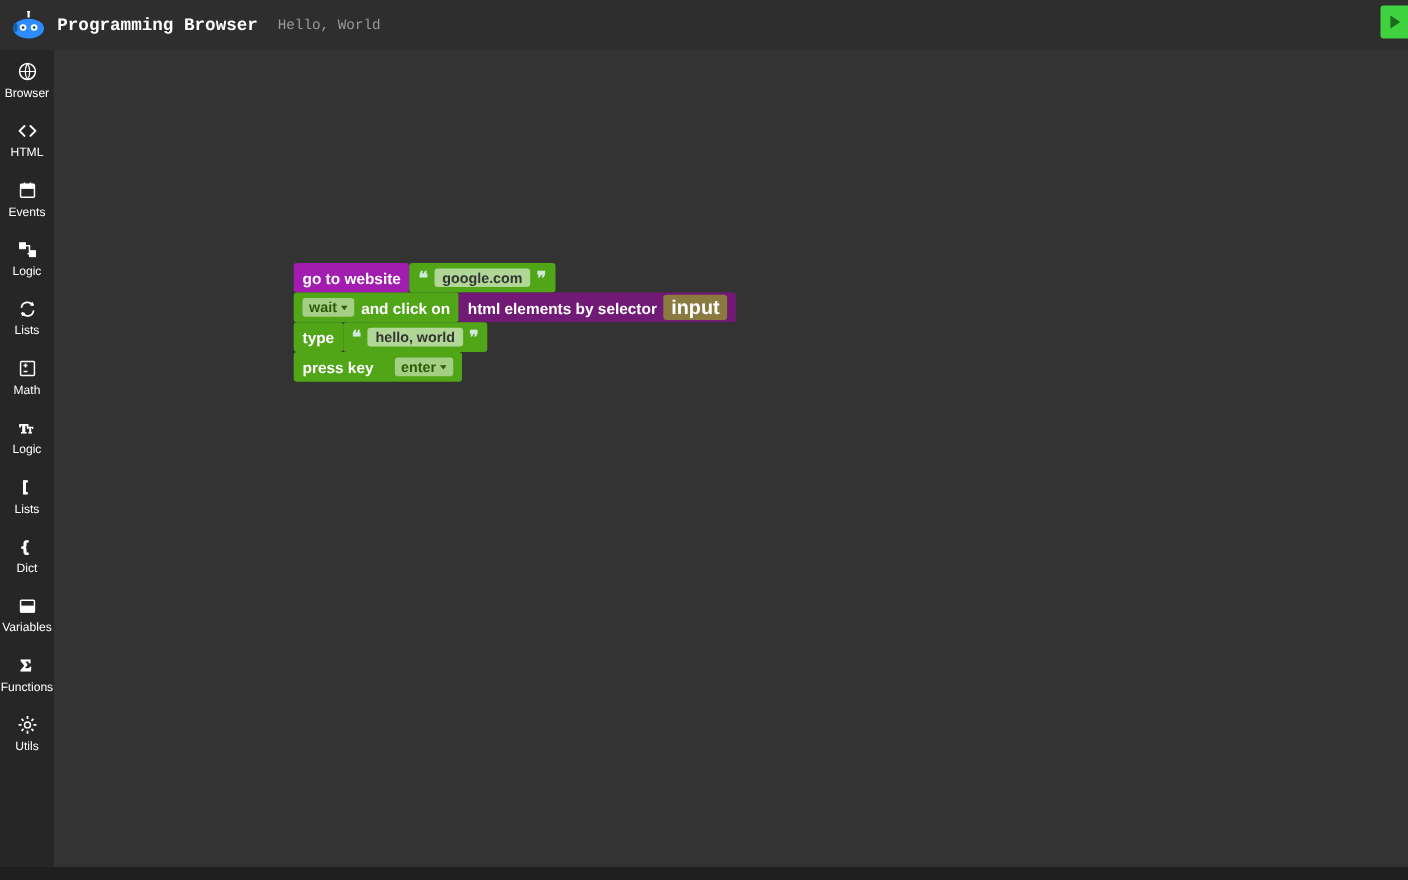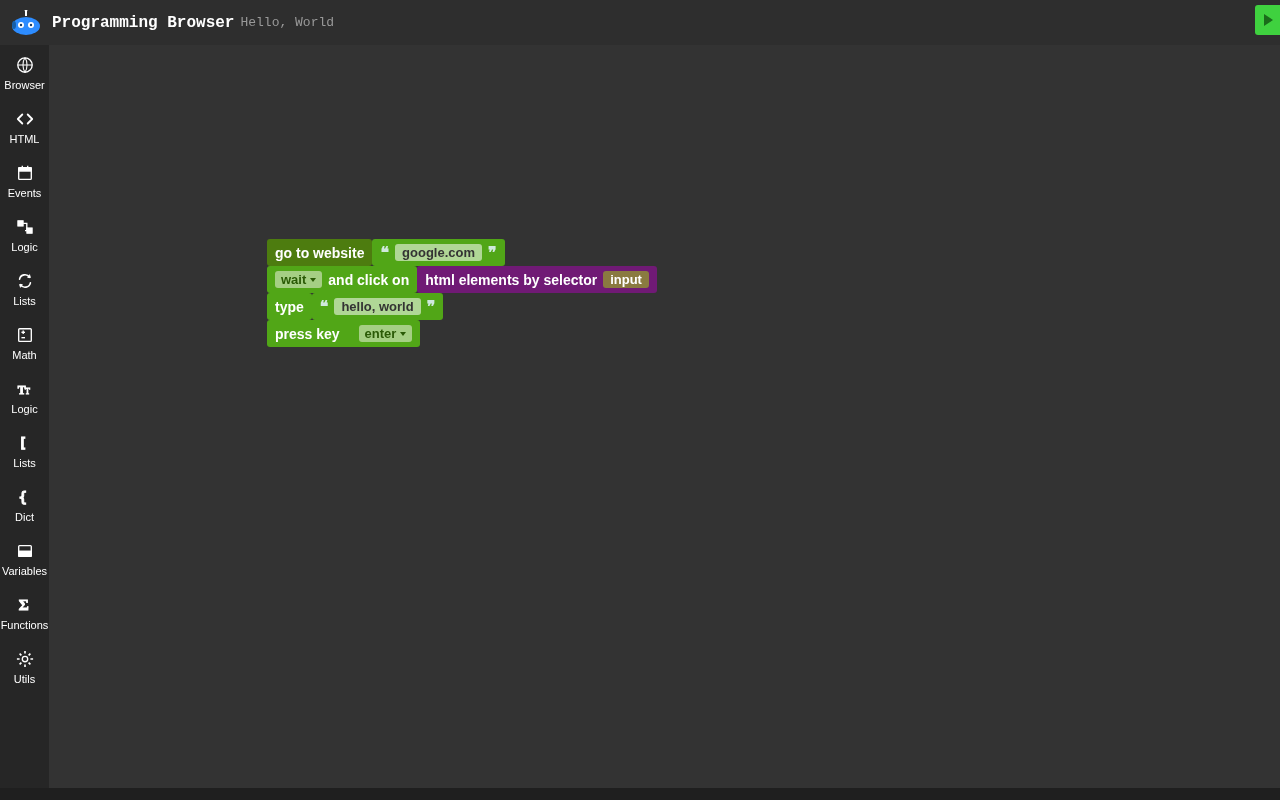--- a/index.html
+++ b/index.html
@@ -24,21 +24,21 @@
     height: 26px;
     margin-right: 10px;
     position: relative;
   }
   .logo svg { display:block; }
   .app-title {
     font-family: "Courier New", monospace;
     font-size: 16px;
     font-weight: bold;
     color: #fff;
-    margin-right: 6px;
+    margin-right: 18px;
   }
   .subtitle {
     font-family: "Courier New", monospace;
     font-size: 13px;
     color: #999;
   }
   .run-btn {
     position: absolute;
     right: 0;
     top: 5px;
@@ -115,38 +115,38 @@
     display: flex;
     align-items: center;
     padding: 0 8px;
     font-size: 14px;
     font-weight: 600;
     color: #fff;
     white-space: nowrap;
     border-radius: 3px;
     margin-right: 0;
   }
-  .red { background: #4d7c0f; }
+  .red { background: #a21caf; }
   .green { background: #51a617; }
   .teal { background: #8ec9b0; color:#0f4038; border-radius:3px; }
   .orange { background: #701a75; }
   .pill {
     background: rgba(255,255,255,0.55);
     color: #333;
     padding: 1px 7px;
     border-radius: 3px;
     font-size: 13px;
     font-weight: 600;
   }
   .pill-dark {
     background: #8a7a40;
     color: #fff;
     padding: 1px 7px;
     border-radius: 3px;
-    font-size: 13px;
+    font-size: 18px;
     font-weight: 600;
   }
   .quote {
     color: #cfe9dd;
     font-size: 16px;
     font-weight: bold;
     padding: 0 3px;
   }
   .dd {
     display:inline-flex; align-items:center;

